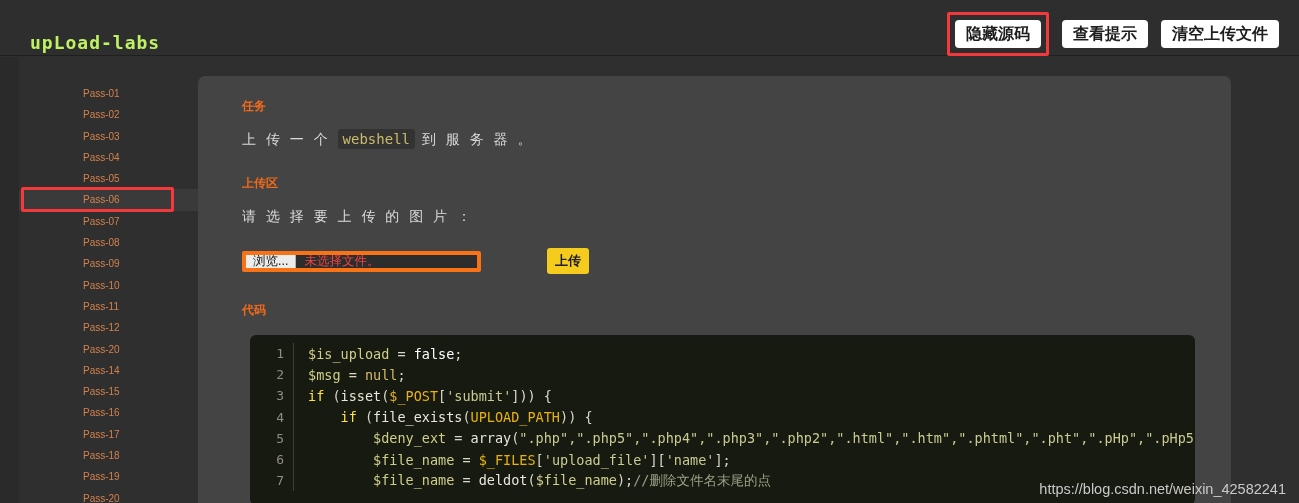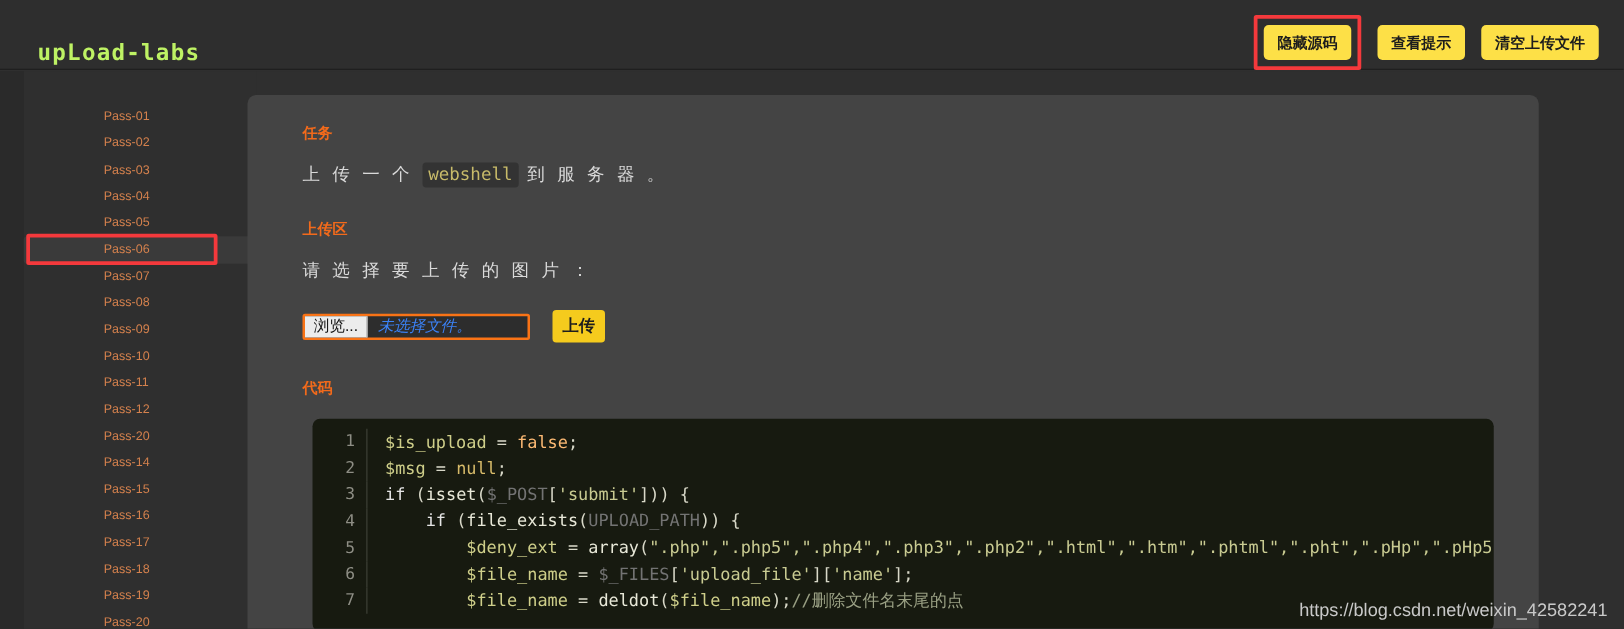--- a/index.html
+++ b/index.html
@@ -24,24 +24,24 @@
     font-size: 18px; font-weight: bold; letter-spacing: 1px;
     color: #bef264;
     white-space: nowrap;
     margin-top: 24px;
   }
   .nav-actions {
     position: absolute; right: 20px; top: 12px;
     display: flex; align-items: center; gap: 13px;
   }
   .nav-btn {
-    background: #fde047; color: #1d1d1d;
+    background: #ffffff; color: #1d1d1d;
     border: none; border-radius: 4px;
     font-family: "Liberation Sans", sans-serif;
-    font-size: 12px; font-weight: bold;
+    font-size: 16px; font-weight: bold;
     padding: 6px 11px; line-height: 16px;
     cursor: pointer; white-space: nowrap;
   }
   .btn-wrap { position: relative; display: inline-block; }
   .btn-wrap.marked { padding: 5px; border: 3px solid #f4393c; border-radius: 2px; }
 
   
   .body-area { position: absolute; left: 0; top: 57px; width: 1299px; height: 446px; background: #2f2f2f; }
   .rail-left { position: absolute; left: 0; top: 0; width: 19px; height: 446px; background: #2a2a2a; }
 
@@ -104,49 +104,49 @@
     color: #c8bb6a;
     font-family: "DejaVu Sans Mono", monospace;
     font-size: 14px;
     padding: 2px 5px;
     border-radius: 3px;
     letter-spacing: 0;
   }
   .upload-row { margin-top: 22px; display: flex; align-items: center; gap: 18px; }
   .file-field {
     display: flex; align-items: center;
-    width: 182px; height: 21px;
+    width: 239px; height: 21px;
     background: #2d2d2d;
-    border: 2px solid #f97316;
+    border: 4px solid #f97316;
     border-radius: 2px;
     overflow: hidden;
   }
   .file-btn {
     background: #ececec; color: #111;
     font-size: 12.5px;
     padding: 2px 7px;
     height: 19px; line-height: 15px;
     border-right: 1px solid #b5b5b5;
     font-family: "Liberation Sans", sans-serif;
     cursor: pointer;
     white-space: nowrap;
   }
   .file-name {
-    color: #3b82f6; font-size: 12.5px;
+    color: #ef4444; font-size: 12.5px;
     padding-left: 8px; white-space: nowrap;
     font-family: "Liberation Sans", sans-serif;
-    font-style: italic;
   }
   .upload-btn {
     background: #f5cb1d; color: #1d1d1d;
     border: none; border-radius: 3px;
     font-size: 13px; font-weight: bold;
     padding: 4px 8px;
     cursor: pointer;
     font-family: "Liberation Sans", sans-serif;
+    margin-left: 48px;
   }
 
   
   .code-box {
     position: relative;
     margin-top: 12px;
     margin-left: 8px;
     width: 945px; height: 170px;
     background: #171a10;
     border-radius: 6px;
@@ -165,25 +165,25 @@
     width: 44px; min-width: 44px;
     text-align: right;
     padding-right: 9px;
     color: #8e8e85;
     font-size: 13px;
     border-right: 1px solid #3c3f34;
     height: 21.2px; line-height: 21.2px;
   }
   .ct { padding-left: 14px; color: #d8d8c8; }
   .tok-var  { color: #cfcf8a; }
-  .tok-kw   { color: #e5e5e5; text-align: right; }
-  .tok-bool { color: #fdba74; }
+  .tok-kw   { color: #fde047; text-align: right; }
+  .tok-bool { color: #ffffff; }
   .tok-null { color: #d7bb6a; }
   .tok-fn   { color: #e8e8d8; }
-  .tok-const{ color: #737373; }
+  .tok-const{ color: #eab308; }
   .tok-str  { color: #c9cb92; }
   .tok-punc { color: #d8d8c8; }
   .tok-cmt  { color: #9aa084; }
 
   .watermark {
     position: absolute;
     right: 13px; bottom: 6px;
     color: #c9c9c9;
     font-size: 14.5px;
     font-family: "Liberation Sans", sans-serif;

